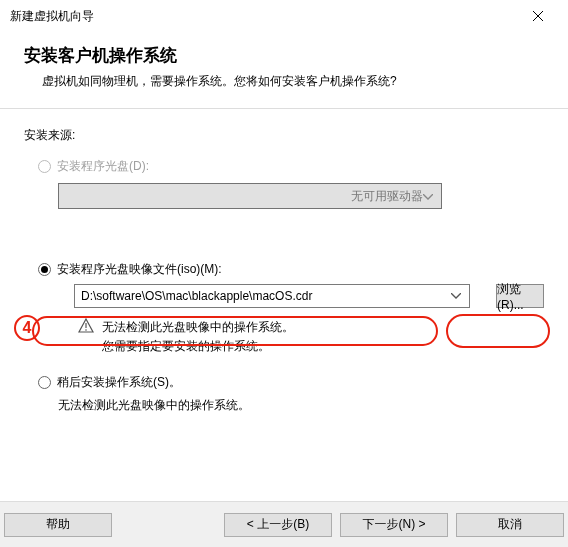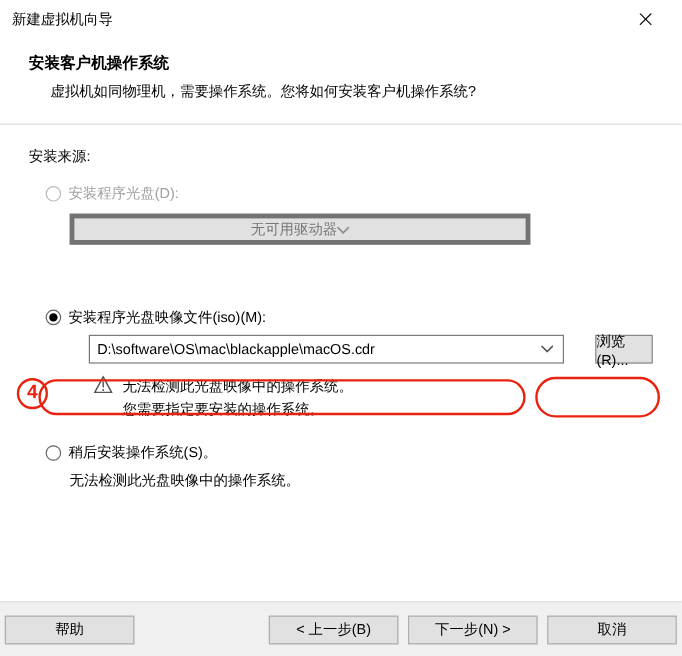--- a/index.html
+++ b/index.html
@@ -26,21 +26,21 @@
       display: flex;
       align-items: center;
       justify-content: center;
       cursor: pointer;
     }
     .close-btn svg { width: 10px; height: 10px; }
     .header {
       padding: 14px 24px 18px 24px;
       border-bottom: 1px solid #ddd;
     }
-    .header .htitle { font-weight: bold; font-size: 13px; margin-bottom: 6px; }
+    .header .htitle { font-weight: bold; font-size: 17px; margin-bottom: 6px; }
     .header .hdesc { margin-left: 18px; font-size: 12px; }
     .content {
       padding: 18px 24px 0 24px;
     }
     .section-label { margin-bottom: 14px; font-size: 12px; }
     .radio-row {
       display: flex;
       align-items: center;
       margin: 6px 0 6px 14px;
       gap: 6px;
@@ -53,24 +53,24 @@
     .radio.checked::after {
       content: ""; position: absolute; width: 7px; height: 7px;
       background: #000; border-radius: 50%; top: 2px; left: 2px;
     }
     .radio-label.disabled { color: #a0a0a0; }
     .combo {
       margin: 8px 0 0 34px;
       width: 384px;
       height: 26px;
       background: #e1e1e1;
-      border: 4px solid #737373;
-      display: flex;
-      align-items: center;
-      justify-content: center;
+      border: 1px solid #737373;
+      display: flex;
+      align-items: center;
+      justify-content: flex-end;
       padding: 0 8px;
       color: #777;
     }
     .combo .arrow { color: #888; }
     .gap { height: 46px; }
     .iso-row {
       display: flex;
       align-items: center;
       margin: 6px 0 0 34px;
       gap: 10px;

